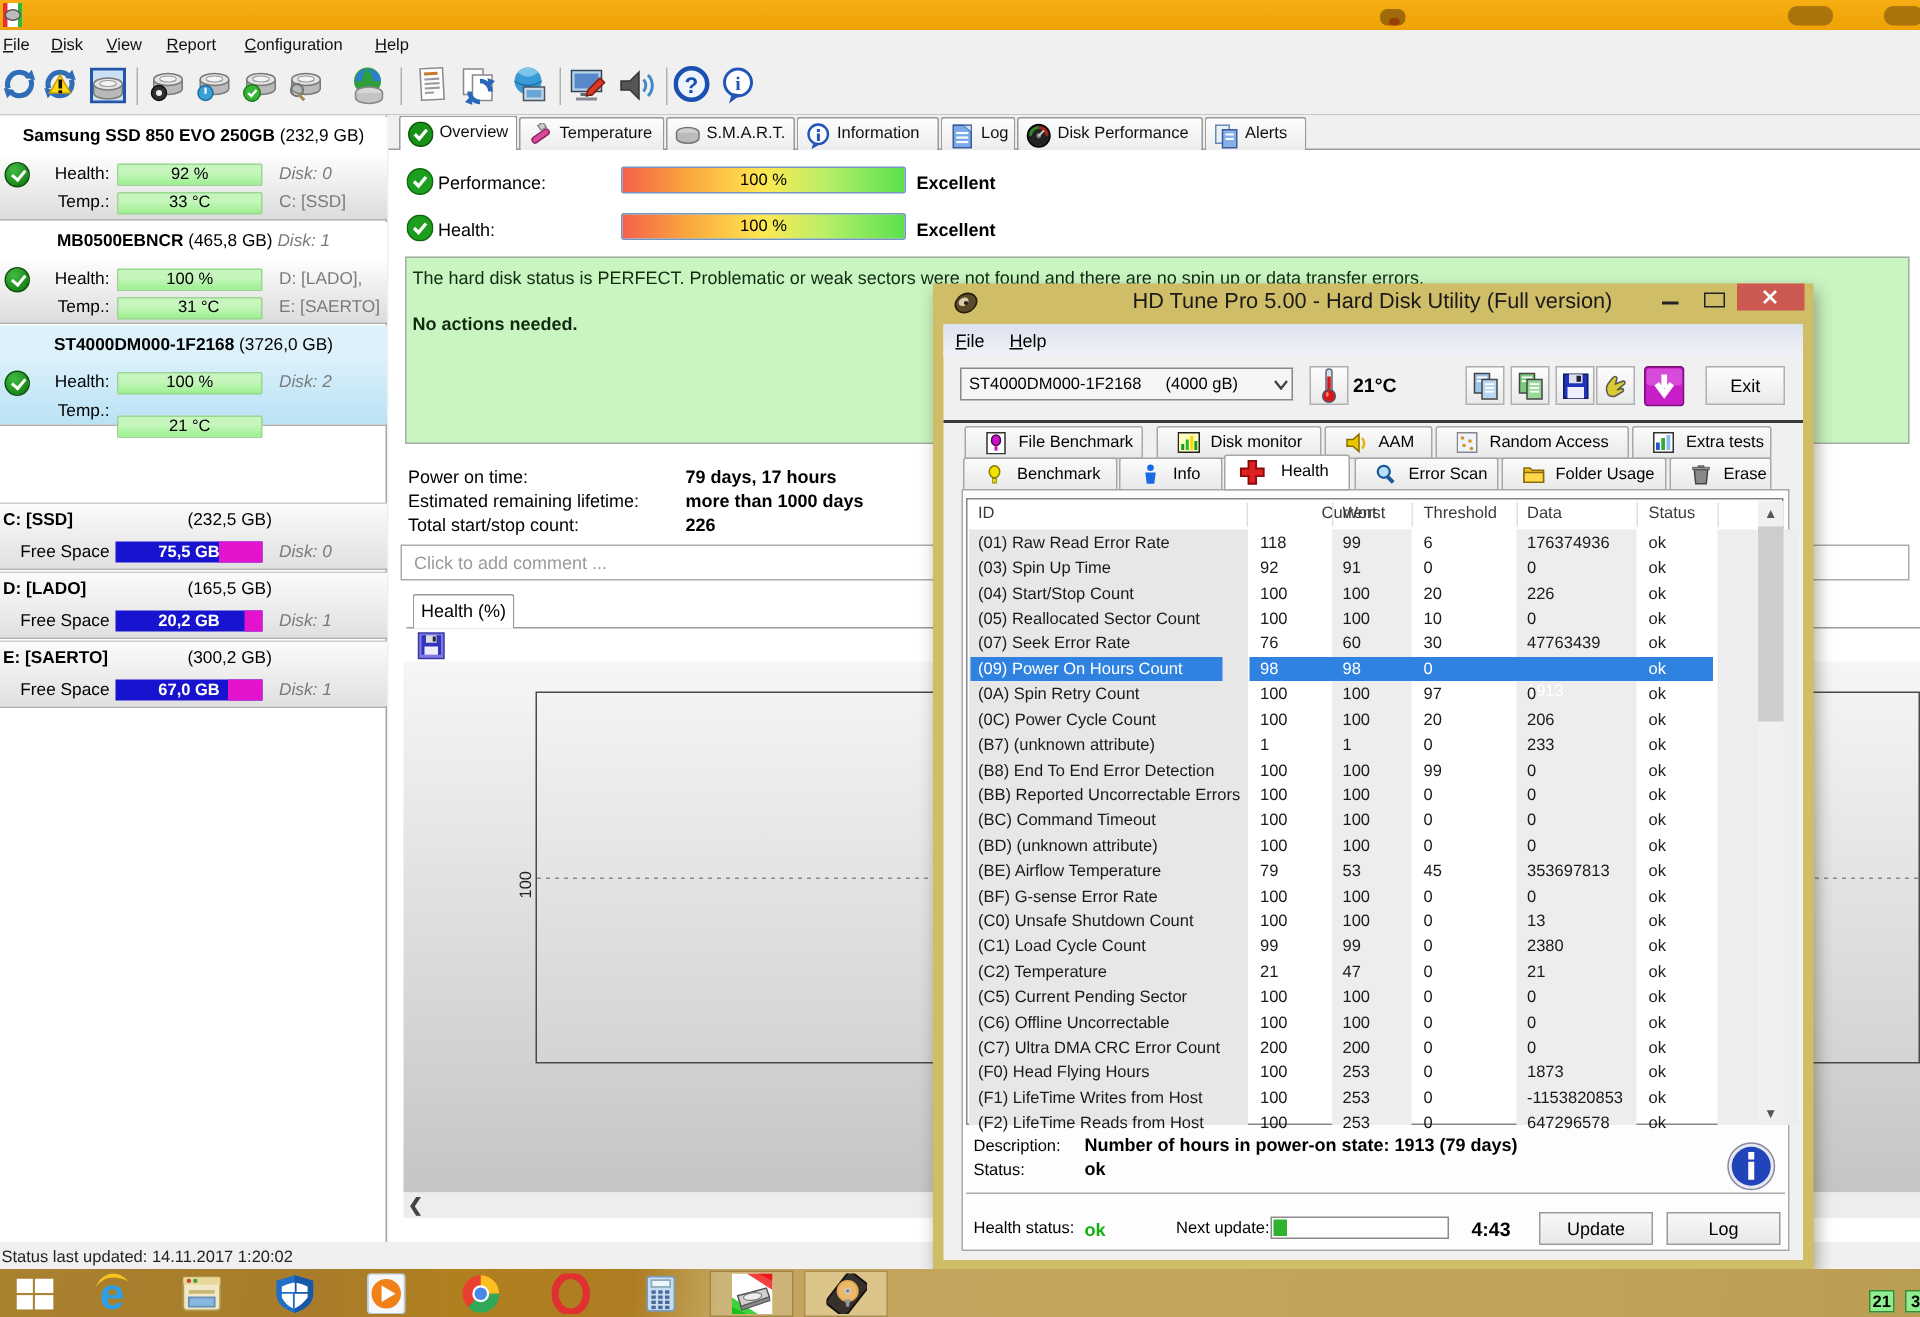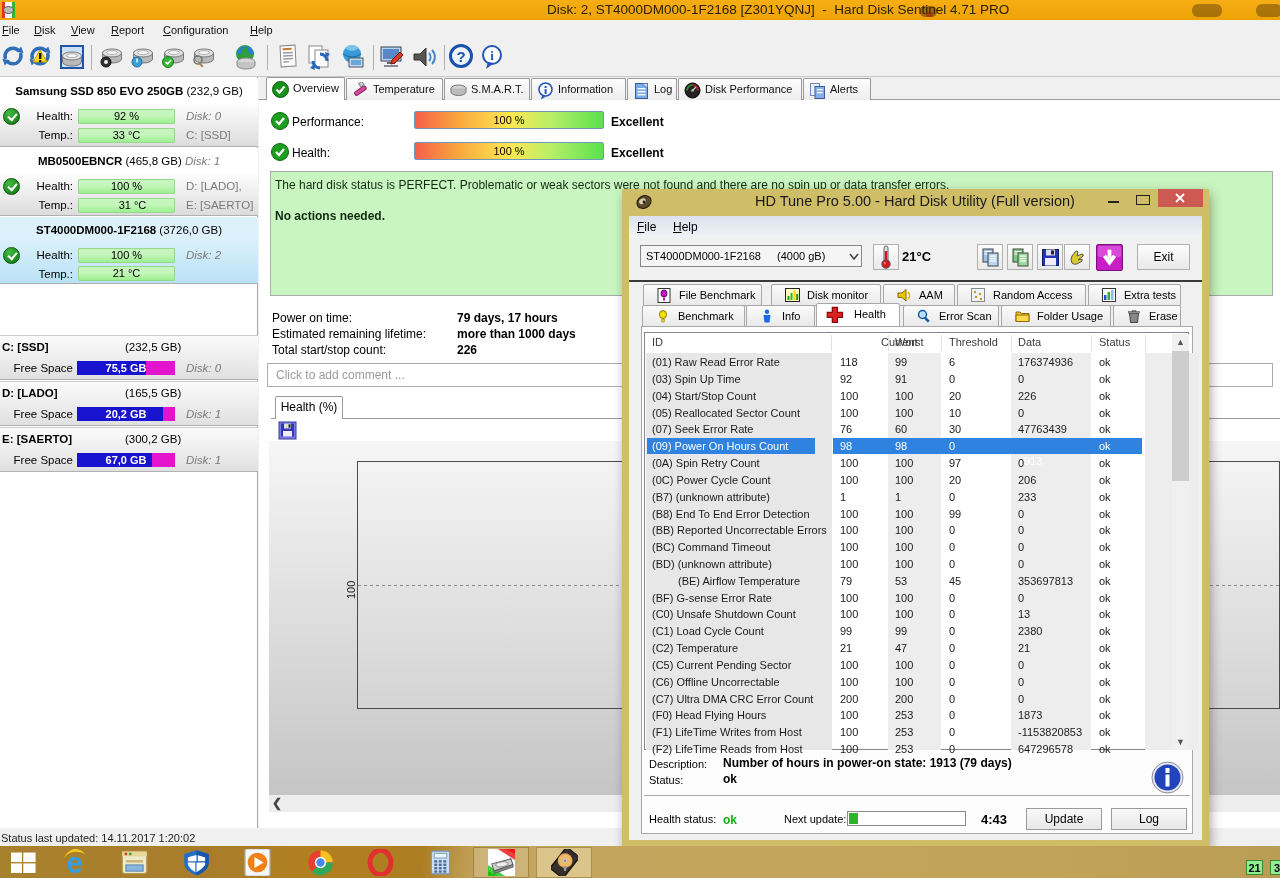--- a/index.html
+++ b/index.html
@@ -36,21 +36,20 @@
 </head>
 <body>
 
 <div id="titlebar" class="abs">
   <svg class="abs" style="left:2px;top:2px;" width="13" height="16" viewBox="0 0 13 16">
       <rect x="0" y="0" width="13" height="16" fill="#fff"></rect>
       <rect x="0" y="0" width="3" height="16" fill="#e83030"></rect>
       <rect x="10" y="0" width="3" height="16" fill="#30b830"></rect>
       <ellipse cx="6.5" cy="8" rx="5" ry="3.5" fill="#bbb" stroke="#555"></ellipse>
     </svg>
-  <div class="abs" style="left:547px;top:2px;font-size:13.5px;color:#2b2000;">Disk: 2, ST4000DM000-1F2168 [Z301YQNJ]&nbsp; -&nbsp; Hard Disk Sentinel 4.71 PRO</div>
   <div class="abs" style="left:1192px;top:4px;width:30px;height:13px;background:rgba(70,45,10,0.42);border-radius:6px;"></div>
   <div class="abs" style="left:1256px;top:4px;width:26px;height:13px;background:rgba(70,45,10,0.42);border-radius:6px;"></div>
     <div class="abs" style="left:920px;top:6px;width:17px;height:11px;background:rgba(60,30,10,0.45);border-radius:5px;"></div>
     <div class="abs" style="left:926px;top:12px;width:7px;height:5px;background:rgba(150,20,10,0.5);border-radius:3px;"></div>
 </div>
 <div id="menubar" class="abs">
   <span style="left:2px"><u>F</u>ile</span>
   <span style="left:34px"><u>D</u>isk</span>
   <span style="left:71px"><u>V</u>iew</span>
   <span style="left:111px"><u>R</u>eport</span>
@@ -197,21 +196,21 @@
       <div class="gbar" style="top:50px;padding-left:12px;">31 °C</div>
       <div class="abs" style="left:186px;top:51px;font-size:11.5px;color:#7a7a7a;white-space:nowrap;">E: [SAERTO]</div>
     </div>
 <div class="abs" style="left:0;top:217px;width:258px;height:67px;background:linear-gradient(#ddf1fb 30%,#b9e2f5);border-bottom:1px solid #b0b0b0;">
       <div style="position:absolute;top:7px;left:0;width:100%;text-align:center;white-space:nowrap;font-size:11.5px;"><b>ST4000DM000-1F2168</b> (3726,0 GB)</div>
       <div class="chk" style="left:3px;top:30px;"></div>
       <div class="abs" style="right:185px;top:32px;font-size:11.5px;">Health:</div>
       <div class="gbar" style="top:31px;">100 %</div>
       <div class="abs" style="left:186px;top:32px;font-size:11.5px;color:#7a7a7a;font-style:italic;white-space:nowrap;">Disk: 2</div>
       <div class="abs" style="right:185px;top:51px;font-size:11.5px;">Temp.:</div>
-      <div class="gbar" style="top:49px;text-align:center;">21 °C</div>
+      <div class="gbar" style="top:60px;text-align:center;">21 °C</div>
       <div class="abs" style="left:186px;top:51px;font-size:11.5px;color:#7a7a7a;white-space:nowrap;"></div>
     </div>
 <div class="abs" style="left:0;top:335px;width:258px;height:45px;background:linear-gradient(#fbfbfb,#e0e0e0);border-bottom:1px solid #b0b0b0;border-top:1px solid #cccccc;">
       <div class="abs" style="left:2px;top:5px;font-size:11.5px;font-weight:bold;">C: [SSD]</div>
       <div class="abs" style="left:125px;top:5px;font-size:11.5px;">(232,5 GB)</div>
       <div class="abs" style="right:185px;top:26px;font-size:11.5px;">Free Space</div>
       <div class="fsbar" style="top:25px;"><span class="mag" style="width:29px"></span><span class="lbl">75,5 GB</span></div>
       <div class="abs" style="left:186px;top:26px;font-size:11.5px;color:#7a7a7a;font-style:italic;">Disk: 0</div>
     </div>
 <div class="abs" style="left:0;top:381px;width:258px;height:45px;background:linear-gradient(#fbfbfb,#e0e0e0);border-bottom:1px solid #b0b0b0;border-top:1px solid #cccccc;">
@@ -588,21 +587,21 @@
 <div class="abs" style="left:250px;top:206.1px;height:16px;line-height:16px;font-size:11px;color:#1a1a1a;white-space:nowrap;">100</div>
 <div class="abs" style="left:304px;top:206.1px;height:16px;line-height:16px;font-size:11px;color:#1a1a1a;white-space:nowrap;">0</div>
 <div class="abs" style="left:373px;top:206.1px;height:16px;line-height:16px;font-size:11px;color:#1a1a1a;white-space:nowrap;">0</div>
 <div class="abs" style="left:454px;top:206.1px;height:16px;line-height:16px;font-size:11px;color:#1a1a1a;white-space:nowrap;">ok</div>
 <div class="abs" style="left:7px;top:223.0px;height:16px;line-height:16px;font-size:11px;color:#1a1a1a;white-space:nowrap;">(BD) (unknown attribute)</div>
 <div class="abs" style="left:195px;top:223.0px;height:16px;line-height:16px;font-size:11px;color:#1a1a1a;white-space:nowrap;">100</div>
 <div class="abs" style="left:250px;top:223.0px;height:16px;line-height:16px;font-size:11px;color:#1a1a1a;white-space:nowrap;">100</div>
 <div class="abs" style="left:304px;top:223.0px;height:16px;line-height:16px;font-size:11px;color:#1a1a1a;white-space:nowrap;">0</div>
 <div class="abs" style="left:373px;top:223.0px;height:16px;line-height:16px;font-size:11px;color:#1a1a1a;white-space:nowrap;">0</div>
 <div class="abs" style="left:454px;top:223.0px;height:16px;line-height:16px;font-size:11px;color:#1a1a1a;white-space:nowrap;">ok</div>
-<div class="abs" style="left:7px;top:239.8px;height:16px;line-height:16px;font-size:11px;color:#1a1a1a;white-space:nowrap;margin-left:26px;">(BE) Airflow Temperature</div>
+<div class="abs" style="left:7px;top:239.8px;height:16px;line-height:16px;font-size:11px;color:#1a1a1a;white-space:nowrap;">(BE) Airflow Temperature</div>
 <div class="abs" style="left:195px;top:239.8px;height:16px;line-height:16px;font-size:11px;color:#1a1a1a;white-space:nowrap;">79</div>
 <div class="abs" style="left:250px;top:239.8px;height:16px;line-height:16px;font-size:11px;color:#1a1a1a;white-space:nowrap;">53</div>
 <div class="abs" style="left:304px;top:239.8px;height:16px;line-height:16px;font-size:11px;color:#1a1a1a;white-space:nowrap;">45</div>
 <div class="abs" style="left:373px;top:239.8px;height:16px;line-height:16px;font-size:11px;color:#1a1a1a;white-space:nowrap;">353697813</div>
 <div class="abs" style="left:454px;top:239.8px;height:16px;line-height:16px;font-size:11px;color:#1a1a1a;white-space:nowrap;">ok</div>
 <div class="abs" style="left:7px;top:256.6px;height:16px;line-height:16px;font-size:11px;color:#1a1a1a;white-space:nowrap;">(BF) G-sense Error Rate</div>
 <div class="abs" style="left:195px;top:256.6px;height:16px;line-height:16px;font-size:11px;color:#1a1a1a;white-space:nowrap;">100</div>
 <div class="abs" style="left:250px;top:256.6px;height:16px;line-height:16px;font-size:11px;color:#1a1a1a;white-space:nowrap;">100</div>
 <div class="abs" style="left:304px;top:256.6px;height:16px;line-height:16px;font-size:11px;color:#1a1a1a;white-space:nowrap;">0</div>
 <div class="abs" style="left:373px;top:256.6px;height:16px;line-height:16px;font-size:11px;color:#1a1a1a;white-space:nowrap;">0</div>

